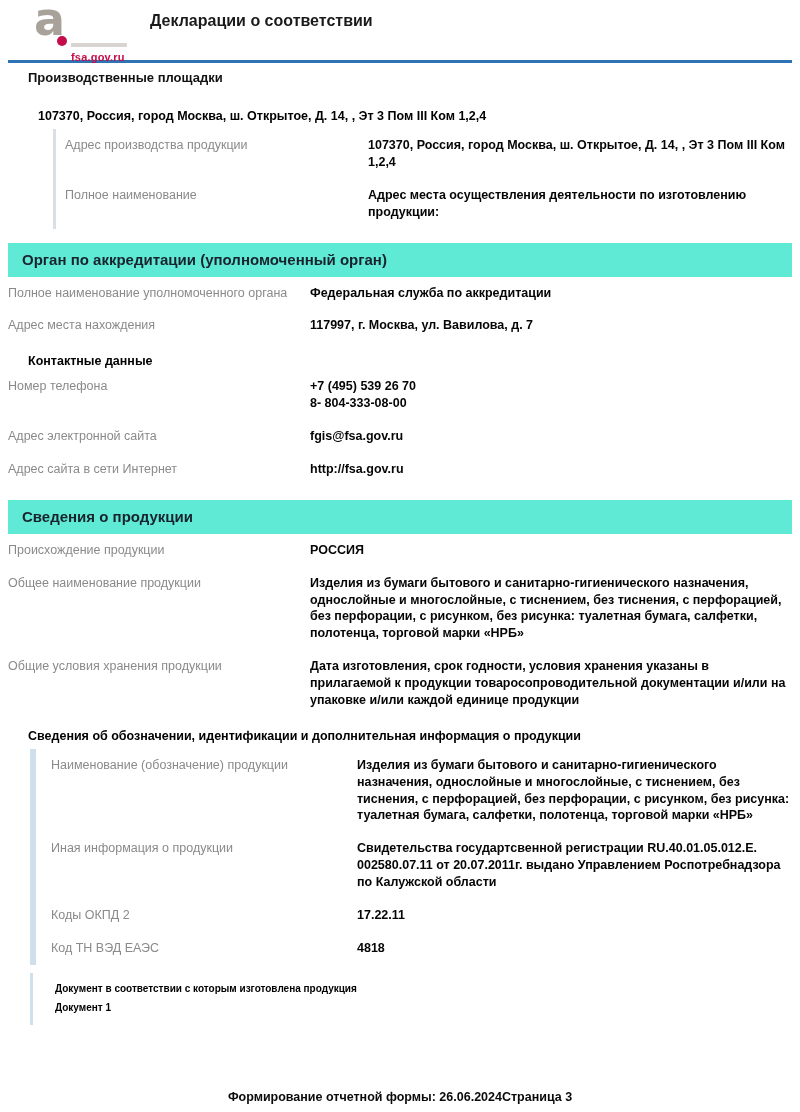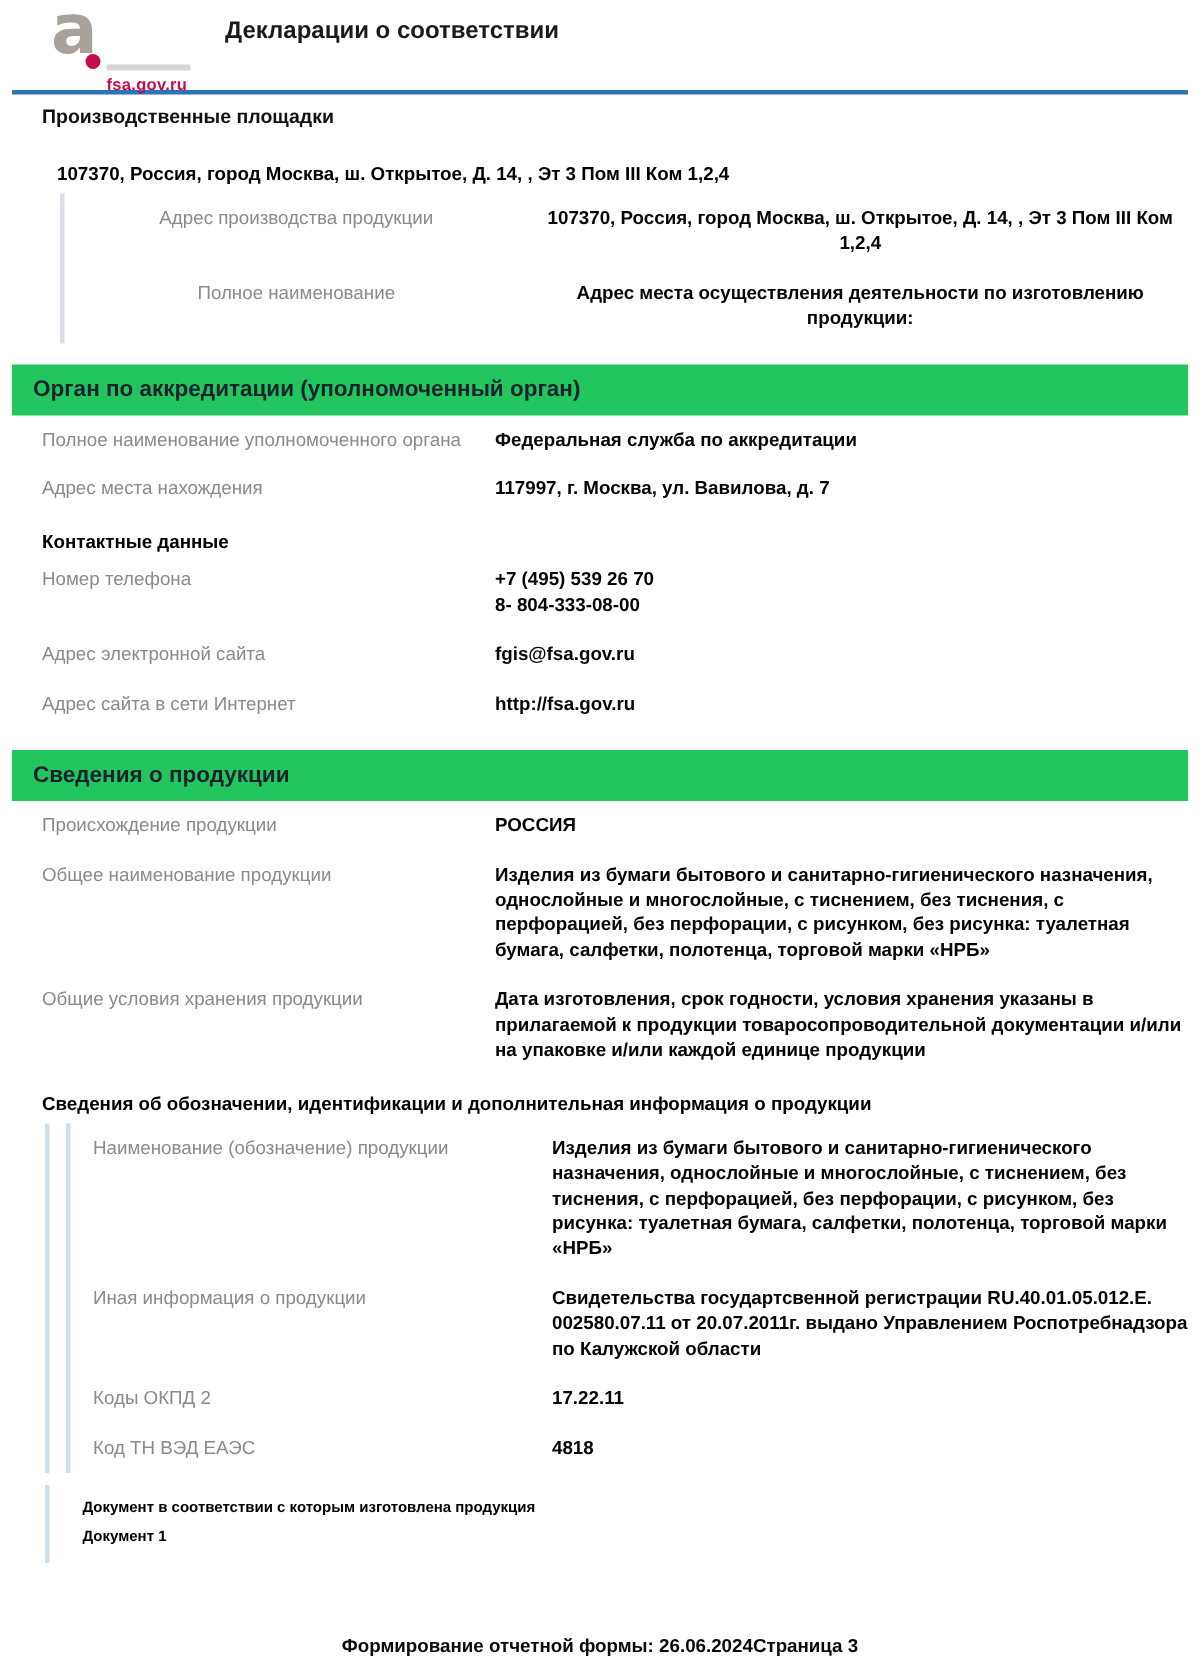--- a/index.html
+++ b/index.html
@@ -22,40 +22,40 @@
   .logo-tag { position:absolute; left:45px; top:41px; width:56px; height:4px; background:#b7b1ab; opacity:.55; border-radius:1px; }
   .doc-title { position:absolute; left:142px; top:12px; font-size:16px; font-weight:bold; color:#1a1a1a; }
 
   .accent { height:3px; background:#2e74b5; margin-top:0; }
 
   .sec-h { font-size:13px; font-weight:bold; color:#111; margin:7px 0 0 20px; }
 
   .addr-line { font-size:12.5px; font-weight:bold; margin:24px 0 6px 30px; }
 
   .band {
-    background:#22c55e; color:#19232e; font-size:15px; font-weight:bold;
+    background:#5eead4; color:#19232e; font-size:15px; font-weight:bold;
     padding:8px 14px 9px 14px; margin-top:14px;
   }
 
   .row { display:flex; padding:8px 0; }
   .lbl { flex:none; color:#8a8a8a; font-size:12.5px; line-height:1.3; padding-right:12px; }
   .val { flex:1; font-weight:bold; font-size:12.5px; line-height:1.35; color:#050505; }
 
   
-  .blk-site { margin:4px 0 10px 32px; border-left:3px solid #d9dfe4; padding-left:9px;text-align:center; }
+  .blk-site { margin:4px 0 10px 45px; border-left:3px solid #d9dfe4; padding-left:9px; }
   .blk-site .lbl { width:303px; }
 
   
-  .flds { margin-left:20px; }
+  .flds { }
   .flds .lbl { width:302px; }
 
   .sub-h { font-size:12.5px; font-weight:bold; margin:12px 0 2px 20px; }
 
   
-  .blk-outer { margin:6px 0 4px 22px; border-left:3px solid #cfe0eb; padding-left:11px; }
+  .blk-outer { margin:6px 0 4px 22px; border-left:3px solid #cfe0eb; }
   .blk-inner { border-left:3px solid #cfe0eb; padding-left:15px; }
   .blk-inner .lbl { width:306px; }
 
   
   .blk-bar { margin:8px 0 4px 22px; border-left:3px solid #cfe0eb; padding-left:22px; padding-top:4px; padding-bottom:4px; }
   .blk-bar .bold-h { font-size:10px; font-weight:bold; margin:6px 0 8px 0; }
   .blk-bar .row { margin-left:10px; }
   .blk-doc .lbl { width:290px; }
 
   .footer {

